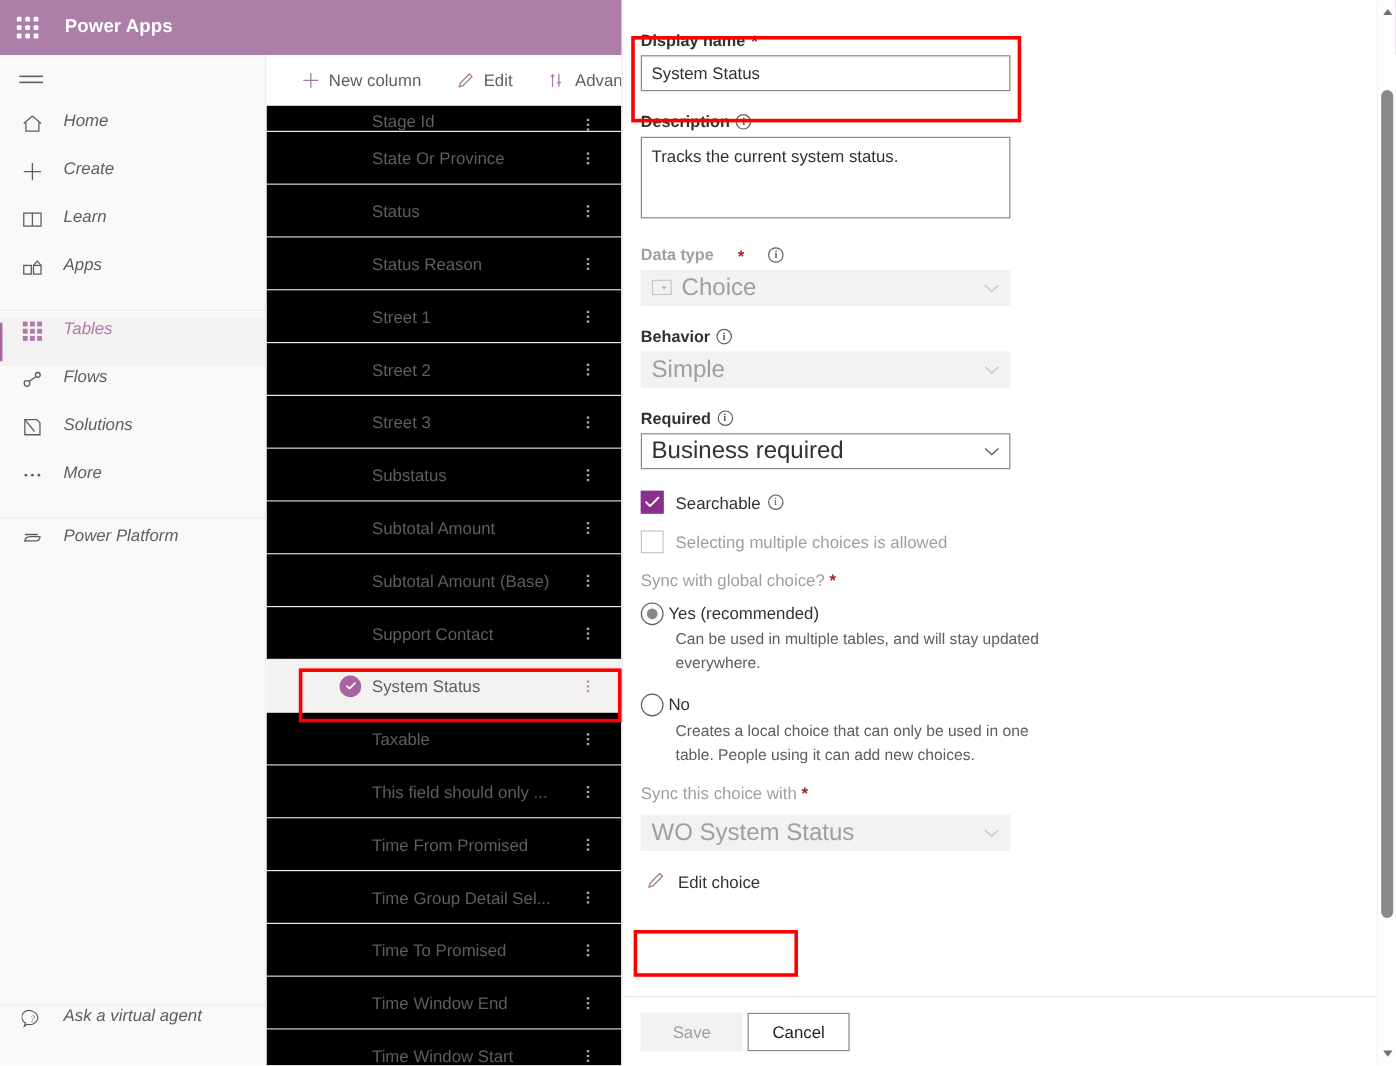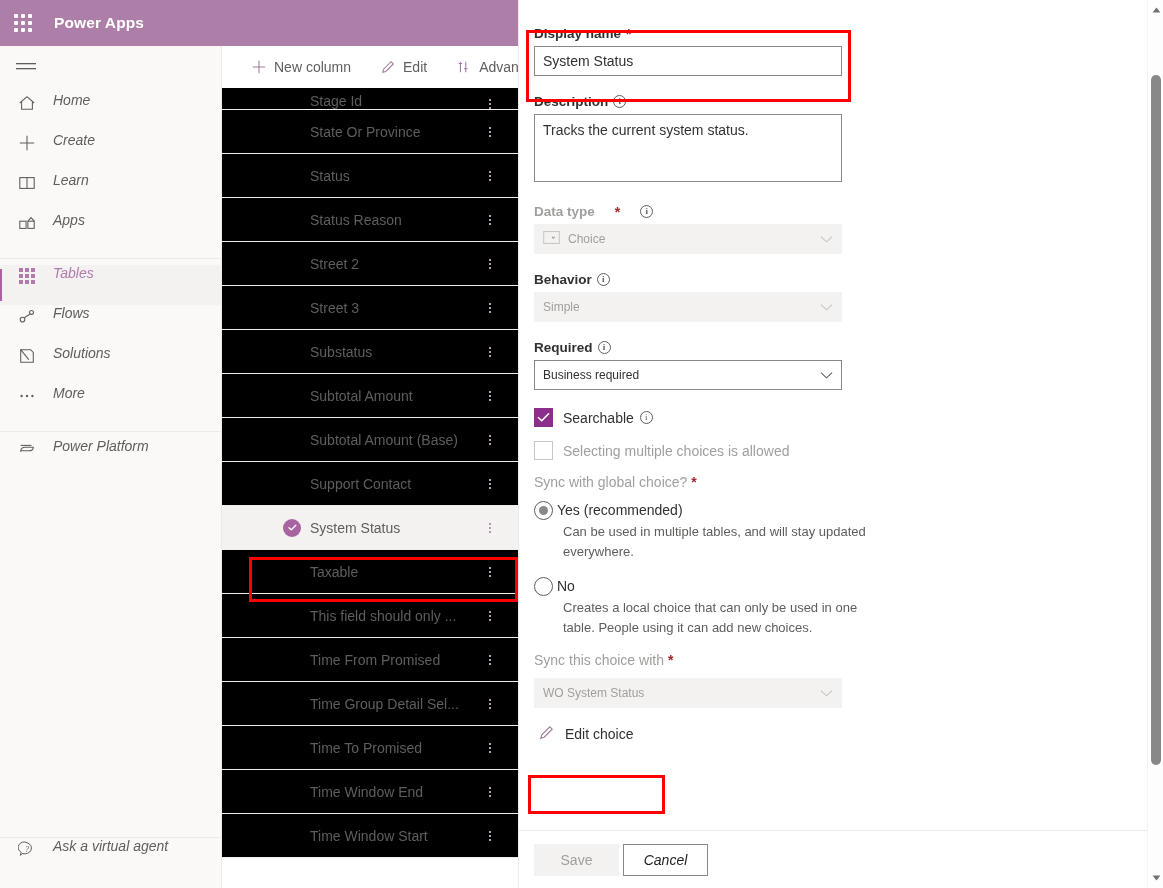--- a/index.html
+++ b/index.html
@@ -149,21 +149,21 @@
     font-size: 14px; color: #323130; padding: 0 8px; outline: none;
     font-family: "Liberation Sans", sans-serif;
   }
   .txtarea {
     width: 308px; height: 68px; border: 1px solid #8a8886; background: #fff;
     font-size: 14px; color: #323130; padding: 6px 8px; outline: none; resize: none;
     font-family: "Liberation Sans", sans-serif; line-height: 18px;
   }
   .dropdown {
     width: 308px; height: 30px; border: 1px solid #8a8886; background: #fff;
-    display: flex; align-items: center; padding: 0 8px; font-size: 12px;
+    display: flex; align-items: center; padding: 0 8px; font-size: 20px;
     color: #323130; cursor: pointer; justify-content: space-between;
   }
   .dropdown.disabled {
     background: #f3f2f1; border: 1px solid #f3f2f1; color: #a19f9d; cursor: default;
   }
   .dd-left { display: flex; align-items: center; gap: 8px; }
   .chev { color: #605e5c; display: flex; align-items: center; }
   .dropdown.disabled .chev { color: #c8c6c4; }
   .spacer-18 { height: 18px; }
   .spacer-10 { height: 10px; }
@@ -203,21 +203,21 @@
     position: absolute; left: 0; bottom: 0; width: 628px; height: 58px;
     border-top: 1px solid #edebe9; background: #ffffff;
     display: flex; align-items: center; padding-left: 15px; gap: 4px;
   }
   .btn {
     min-width: 85px; height: 32px; font-size: 14px;
     display: flex; align-items: center; justify-content: center;
     font-family: "Liberation Sans", sans-serif; cursor: pointer;
   }
   .btn.primary-disabled { background: #f3f2f1; color: #a19f9d; border: 1px solid #f3f2f1; cursor: default; }
-  .btn.secondary { background: #ffffff; color: #201f1e; border: 1px solid #8a8886; font-style: italic; }
+  .btn.secondary { background: #ffffff; color: #201f1e; border: 1px solid #8a8886; }
 
   
   .vscroll {
     position: absolute; right: 0; top: 0; width: 16px; height: 888px;
     background: #fdfdfd; border-left: 1px solid #f3f3f3;
   }
   .vscroll .arrow { position: absolute; left: 0; width: 16px; height: 16px; display:flex;align-items:center;justify-content:center; cursor:pointer;}
   .vscroll .arrow.up { top: 2px; }
   .vscroll .arrow.dn { bottom: 2px; }
   .vscroll .thumb {
@@ -438,20 +438,31 @@
         <span class="kebab">
             <span class="kebab-dots">
               <i></i>
               <i></i>
               <i></i>
             </span>
           </span>
       </div>
       <div class="crow">
         <span class="sel"></span>
+        <span class="cname">Street 1</span>
+        <span class="kebab">
+            <span class="kebab-dots">
+              <i></i>
+              <i></i>
+              <i></i>
+            </span>
+          </span>
+      </div>
+      <div class="crow">
+        <span class="sel"></span>
         <span class="cname">Street 2</span>
         <span class="kebab">
             <span class="kebab-dots">
               <i></i>
               <i></i>
               <i></i>
             </span>
           </span>
       </div>
       <div class="crow">

